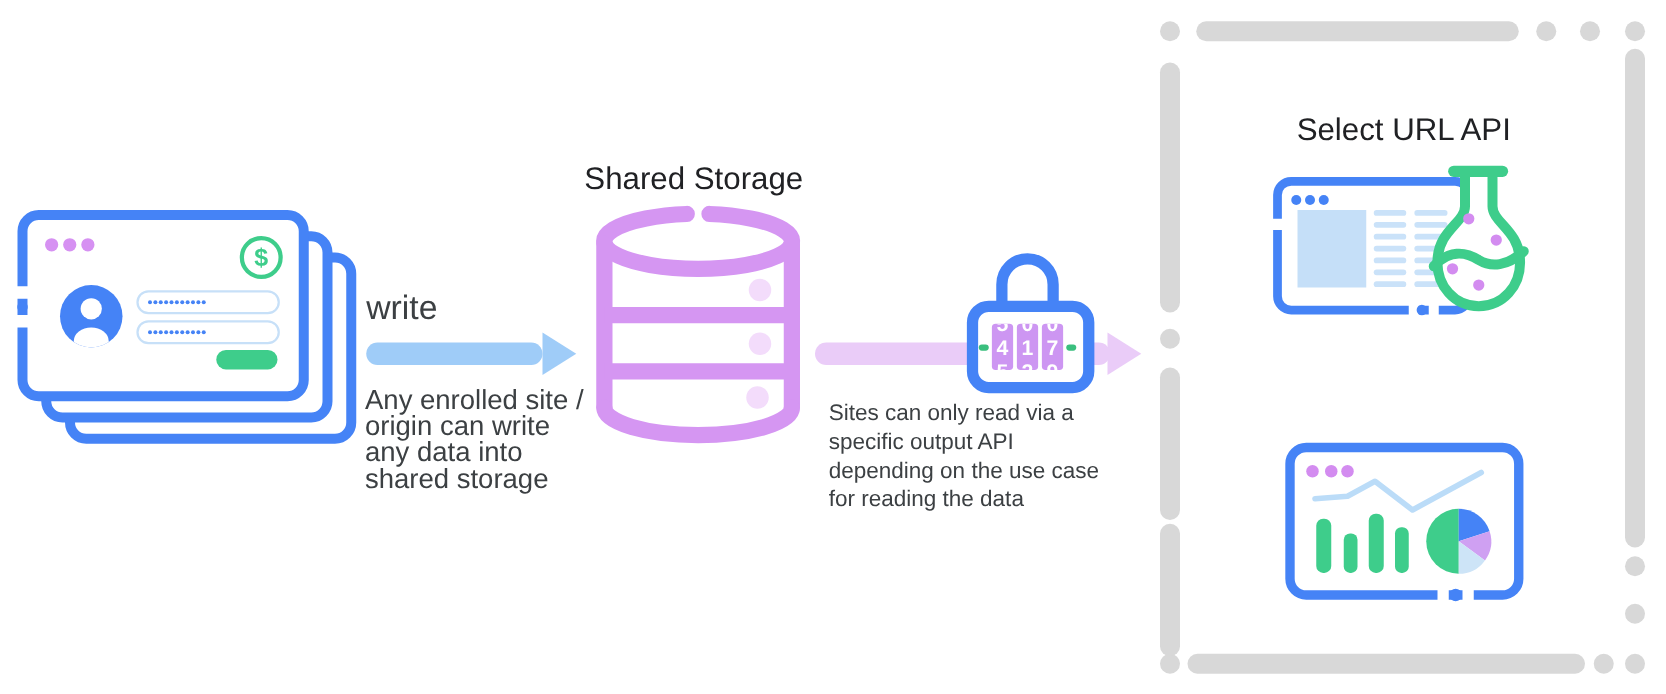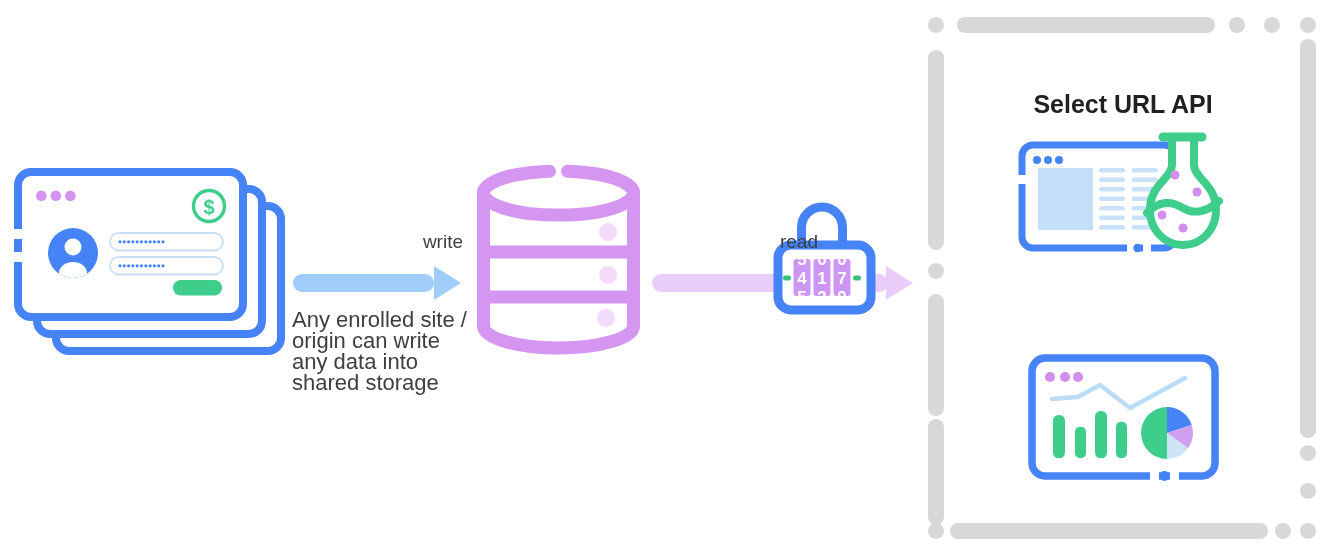--- a/index.html
+++ b/index.html
@@ -2,24 +2,24 @@
 <html><head>
 <meta charset="utf-8">
 <style>
   html,body{margin:0;padding:0;background:#ffffff;}
   #canvas{
     position:relative;width:1333px;height:555px;background:#ffffff;overflow:hidden;
     font-family:"Liberation Sans",sans-serif;
   }
   #scene{position:absolute;left:0;top:0;}
   .txt{position:absolute;color:#3C4043;}
-  .flow-label{font-size:19px;white-space:nowrap;text-align:right;}
+  .flow-label{font-size:27px;white-space:nowrap;text-align:left;}
   .flow-desc{font-size:22px;line-height:21px;}
   .flow-desc.read{font-size:18px;line-height:23px;}
-  .big-title{font-size:25px;font-weight:bold;color:#202124;white-space:nowrap;text-align:center;}
+  .big-title{font-size:25px;font-weight:normal;color:#202124;white-space:nowrap;text-align:center;}
   #write-label{left:293px;top:231px;width:170px;}
   #read-label{left:648px;top:231px;width:170px;}
   #write-desc{left:292px;top:309px;width:178px;}
   #read-desc{left:663px;top:319px;width:228px;}
   #storage-title{left:430px;top:129px;width:250px;}
   #selecturl-title{left:998px;top:90px;width:250px;}
   #privagg-title{left:966px;top:306px;width:320px;}
 </style>
 </head>
 <body>
@@ -231,18 +231,19 @@
     </g>
     <g>
       <path d="M 1167 433 L 1167 459 A 26 26 0 1 1 1167 407 Z" fill="#3ECD8B"></path>
       <path d="M 1167 433 L 1167 407 A 26 26 0 0 1 1191.7 425 Z" fill="#4583F6"></path>
       <path d="M 1167 433 L 1191.7 425 A 26 26 0 0 1 1188 448.3 Z" fill="#CFA0F2"></path>
       <path d="M 1167 433 L 1188 448.3 A 26 26 0 0 1 1167 459 Z" fill="#CDE4F7"></path>
     </g>
   </g>
 </svg>
 
+<div id="storage-title" class="txt big-title">Shared Storage</div>
 <div id="write-label" class="txt flow-label">write</div>
 <div id="write-desc" class="txt flow-desc">Any enrolled site / origin can write any data into shared storage</div>
-<div id="read-label" class="txt flow-label">read</div>
+<div id="read-desc" class="txt flow-desc read">Sites can only read via a specific output API depending on the use case for reading the data</div>
 <div id="selecturl-title" class="txt big-title">Select URL API</div>
 
 </div>
 
 </body></html>

